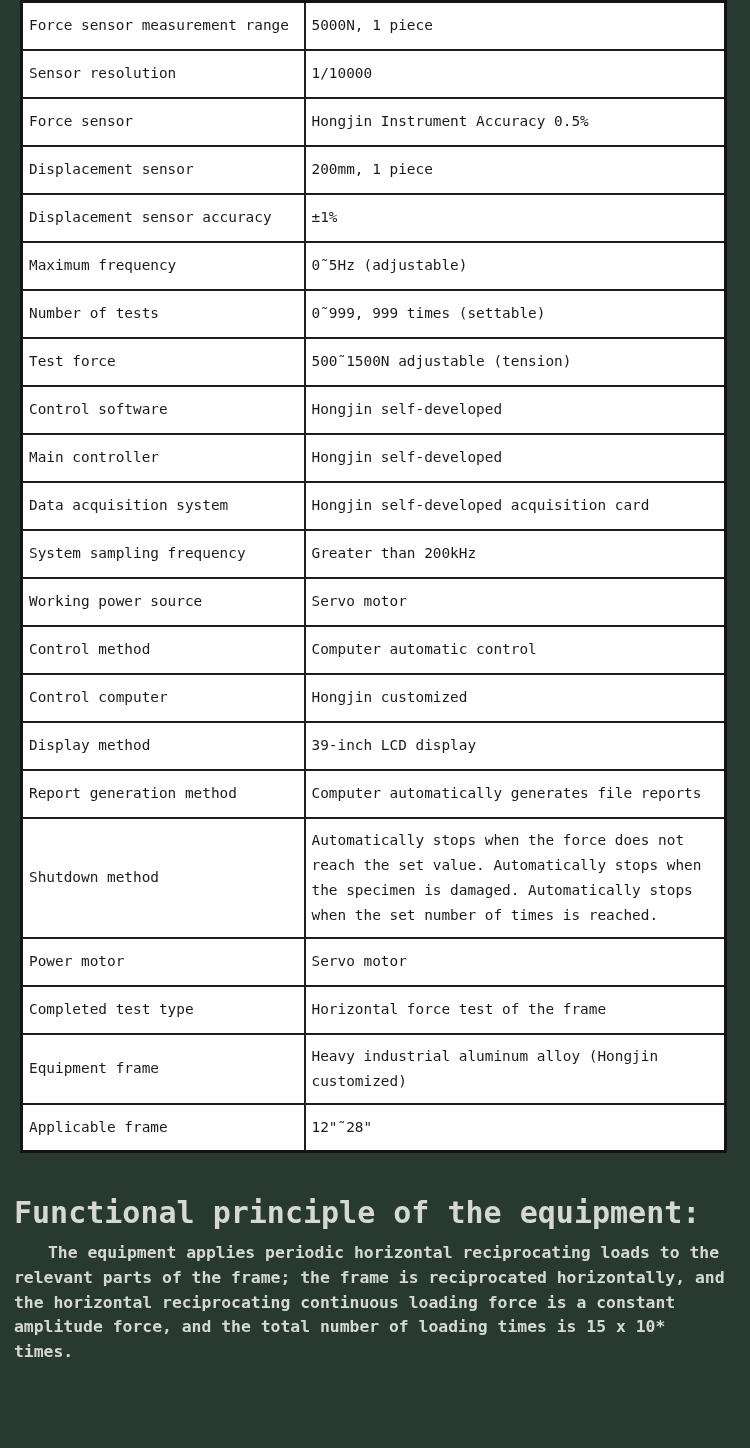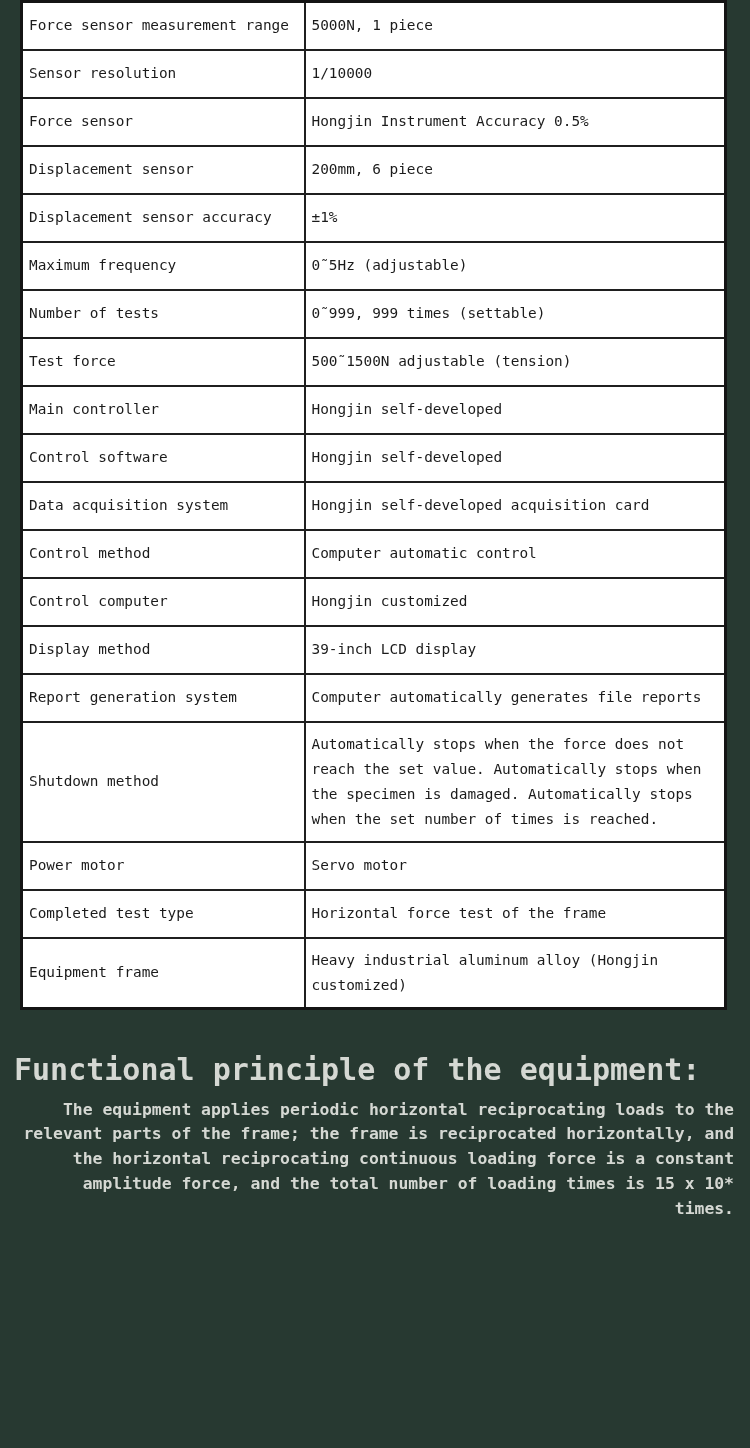--- a/index.html
+++ b/index.html
@@ -46,21 +46,20 @@
     line-height: 36px;
     margin: 0 0 10px 0;
     letter-spacing: 0px;
   }
   .section-paragraph {
     font-size: 16.4px;
     font-weight: 700;
     line-height: 24.8px;
     margin: 0;
     text-indent: 34px;
-    text-align: right;
   }
 </style>
 </head>
 <body>
 
 <table class="spec-table">
   <colgroup>
     <col class="col-label">
     <col class="col-value">
   </colgroup>
@@ -76,21 +75,21 @@
   </tr>
 
 
   <tr>
     <td>Force sensor</td>
     <td>Hongjin Instrument Accuracy 0.5%</td>
   </tr>
 
   <tr>
     <td>Displacement sensor</td>
-    <td>200mm, 6 piece</td>
+    <td>200mm, 1 piece</td>
   </tr>
 
   <tr>
     <td>Displacement sensor accuracy</td>
     <td>±1%</td>
   </tr>
 
   <tr>
     <td>Maximum frequency</td>
     <td>0˜5Hz (adjustable)</td>
@@ -100,53 +99,61 @@
     <td>Number of tests</td>
     <td>0˜999, 999 times (settable)</td>
   </tr>
 
   <tr>
     <td>Test force</td>
     <td>500˜1500N adjustable (tension)</td>
   </tr>
 
   <tr>
-    <td>Main controller</td>
+    <td>Control software</td>
     <td>Hongjin self-developed</td>
   </tr>
 
   <tr>
-    <td>Control software</td>
+    <td>Main controller</td>
     <td>Hongjin self-developed</td>
   </tr>
 
   <tr>
     <td>Data acquisition system</td>
     <td>Hongjin self-developed acquisition card</td>
   </tr>
 
+  <tr>
+    <td>System sampling frequency</td>
+    <td>Greater than 200kHz</td>
+  </tr>
 
+  <tr>
+    <td>Working power source</td>
+    <td>Servo motor</td>
+  </tr>
 
   <tr>
     <td>Control method</td>
     <td>Computer automatic control</td>
   </tr>
 
   <tr>
     <td>Control computer</td>
     <td>Hongjin customized</td>
   </tr>
 
   <tr>
     <td>Display method</td>
     <td>39-inch LCD display</td>
   </tr>
 
   <tr>
-    <td>Report generation system</td>
+    <td>Report generation method</td>
     <td>Computer automatically generates file reports</td>
   </tr>
 
   <tr>
     <td>Shutdown method</td>
     <td>Automatically stops when the force does not reach the set value. Automatically stops when the specimen is damaged. Automatically stops when the set number of times is reached.</td>
   </tr>
 
   <tr>
     <td>Power motor</td>
@@ -156,19 +163,23 @@
   <tr>
     <td>Completed test type</td>
     <td>Horizontal force test of the frame</td>
   </tr>
 
   <tr>
     <td>Equipment frame</td>
     <td>Heavy industrial aluminum alloy (Hongjin customized)</td>
   </tr>
 
+  <tr>
+    <td>Applicable frame</td>
+    <td>12"˜28"</td>
+  </tr>
 </tbody>
 </table>
 
 <div class="section">
   <h2 class="section-heading">Functional principle of the equipment:</h2>
   <p class="section-paragraph">The equipment applies periodic horizontal reciprocating loads to the relevant parts of the frame; the frame is reciprocated horizontally, and the horizontal reciprocating continuous loading force is a constant amplitude force, and the total number of loading times is 15 x 10* times.</p>
 </div>
 
 </body></html>

